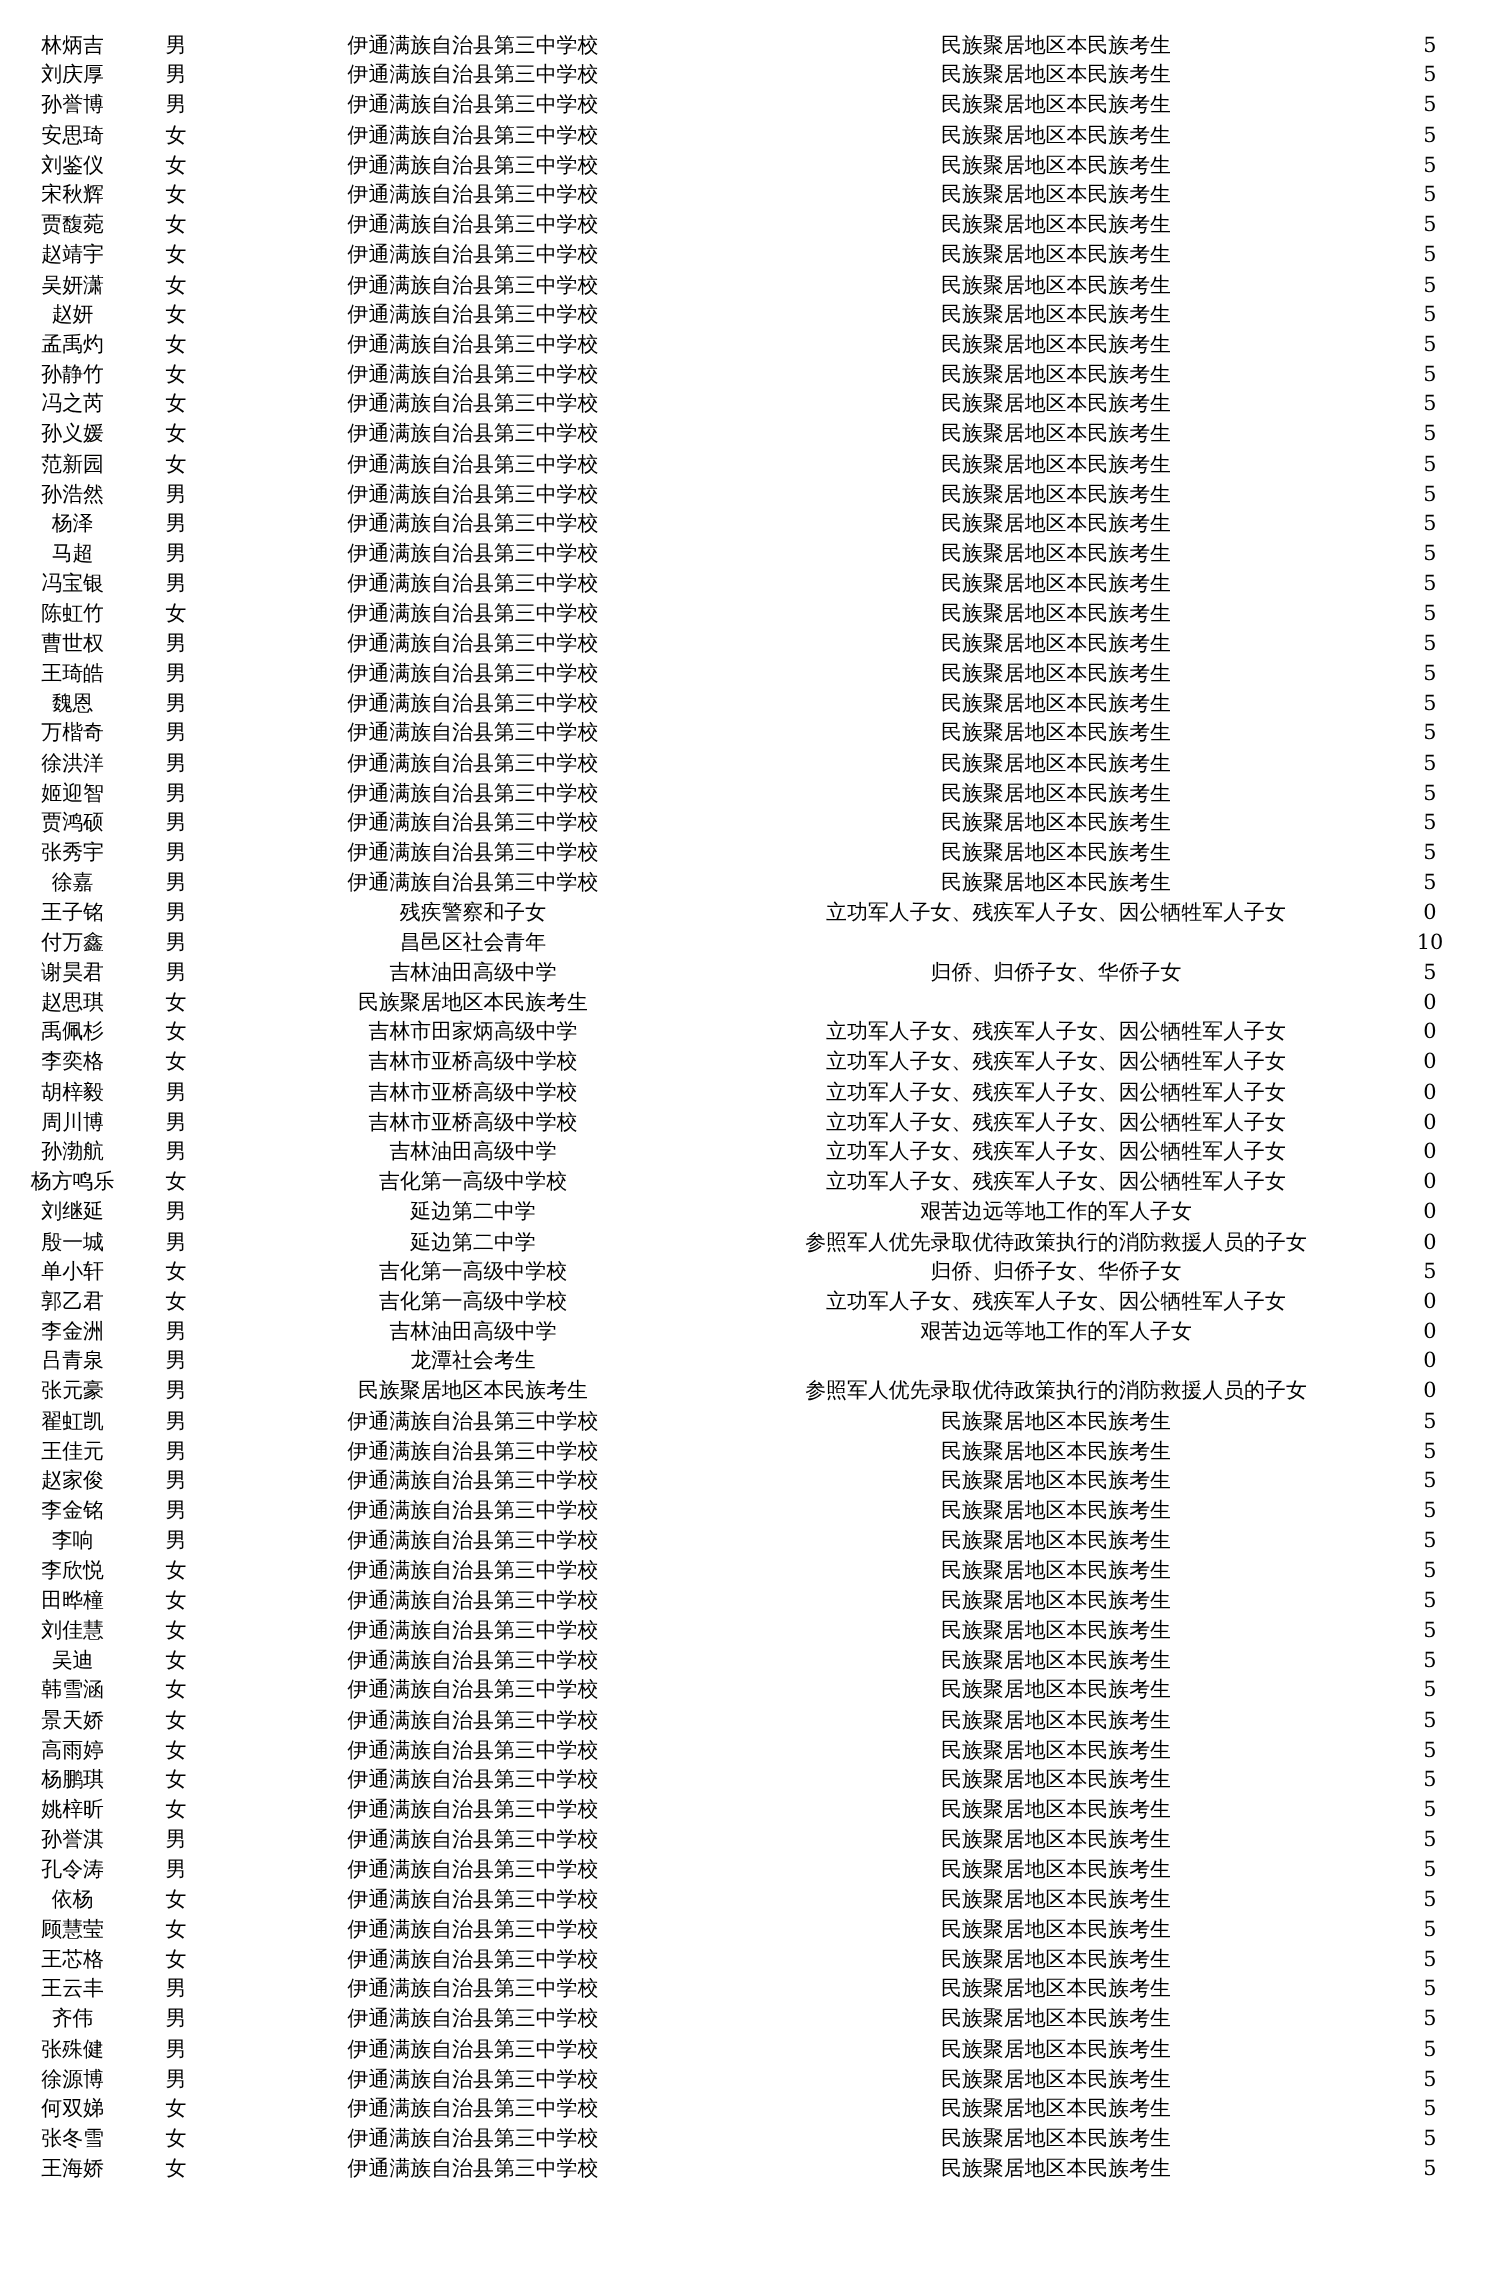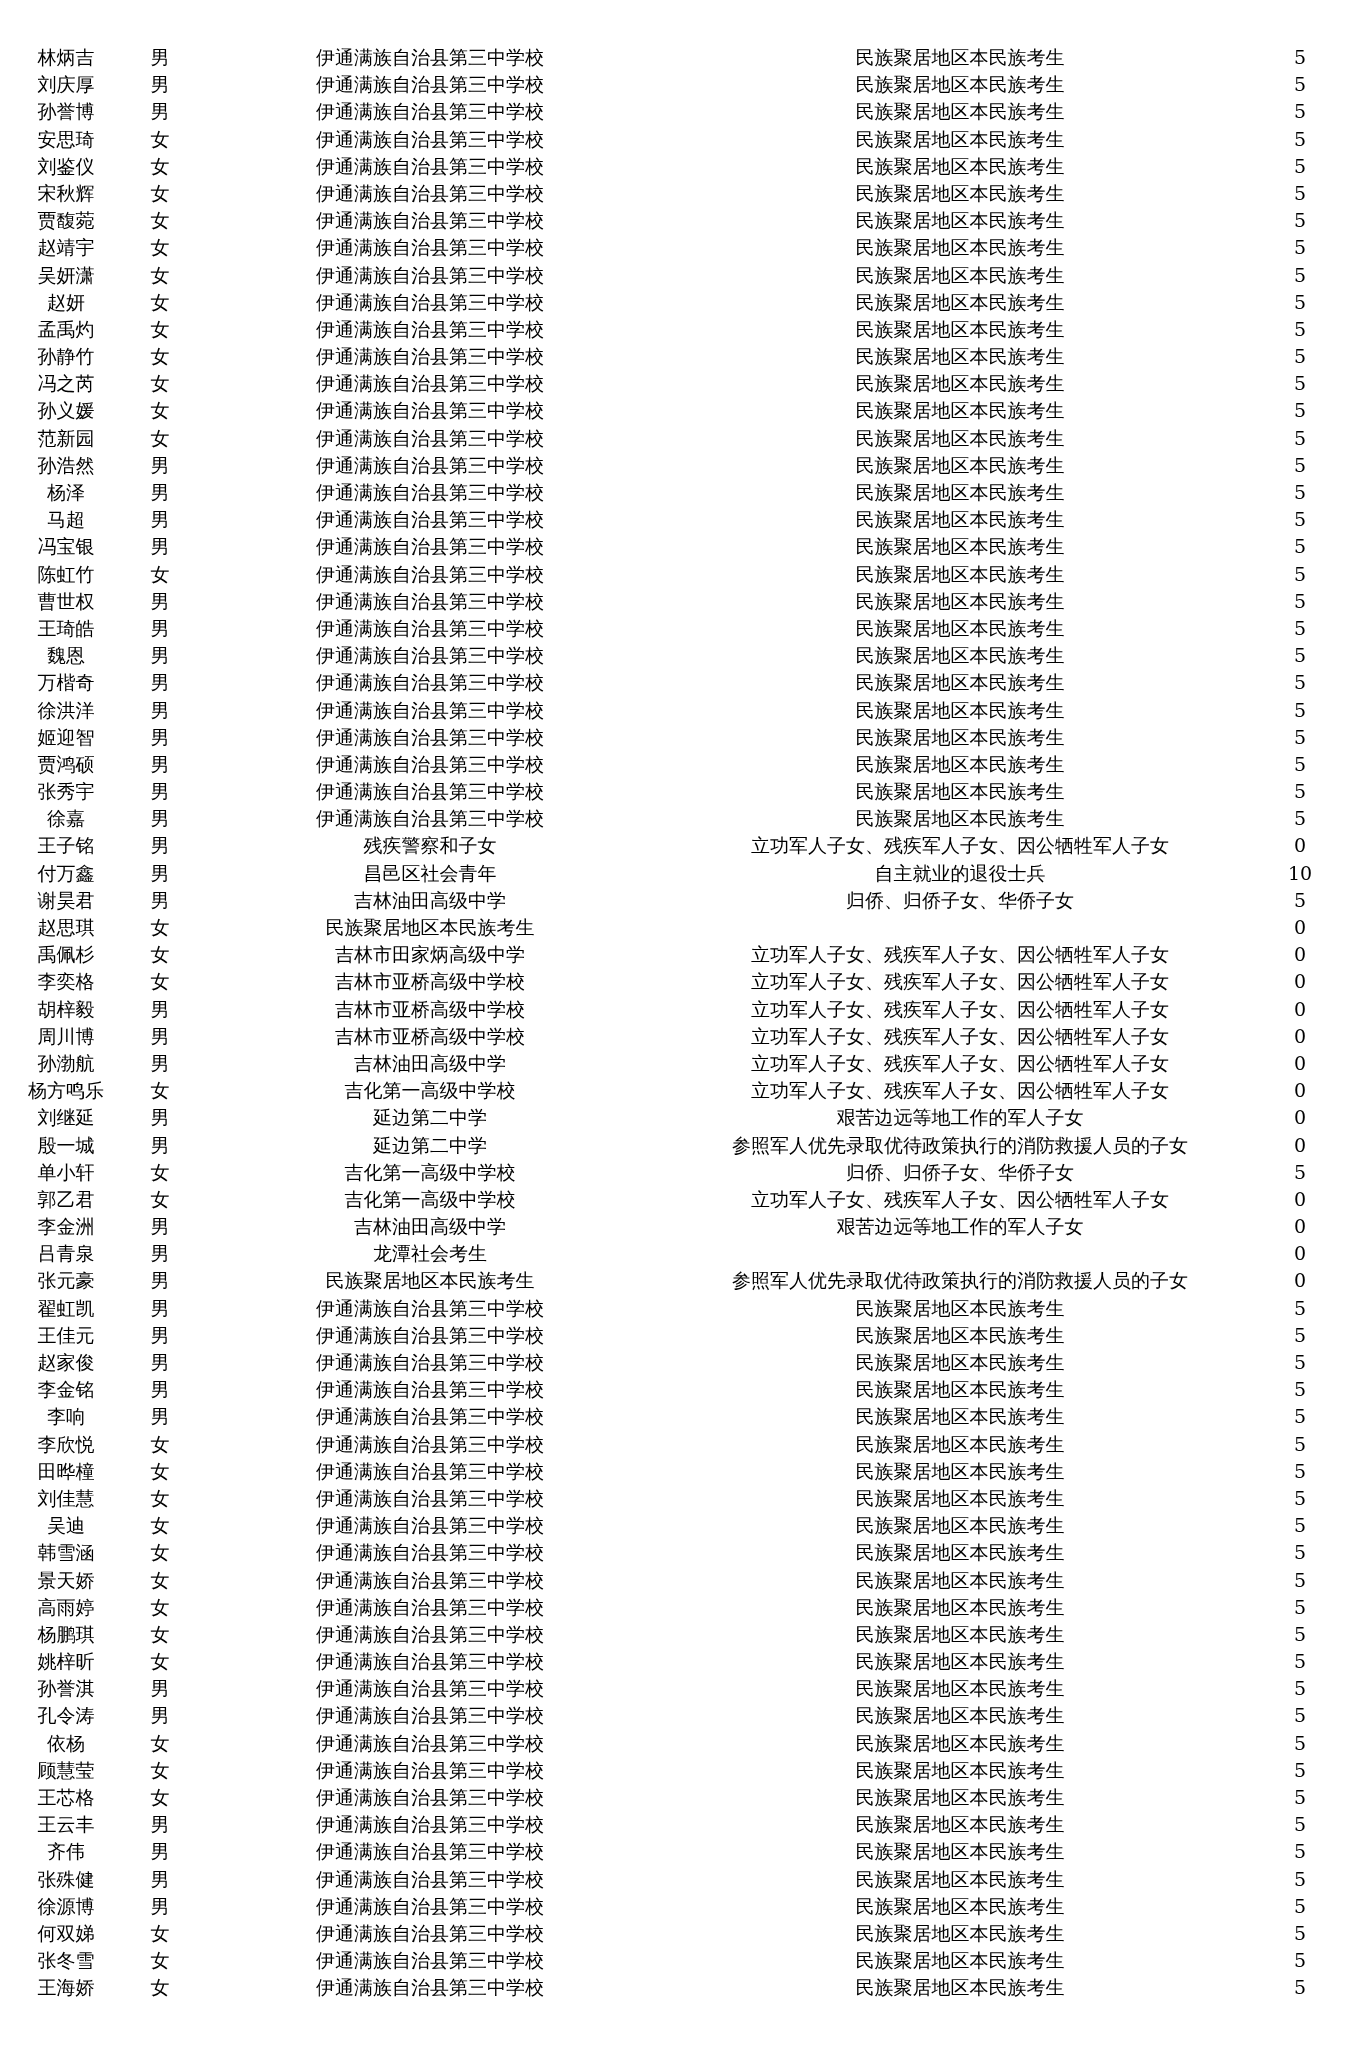--- a/index.html
+++ b/index.html
@@ -1,21 +1,21 @@
 <!DOCTYPE html>
 <html><head>
 <meta charset="utf-8">
 <style>
   html, body { margin: 0; padding: 0; background: #ffffff; }
   body {
     width: 1367px; height: 2067px; position: relative; overflow: hidden;
     font-family: "DejaVu Sans", "Liberation Sans", sans-serif;
     color: #000000;
   }
-  .table { position: absolute; left: 0; top: 44px; width: 1269px; }
+  .table { position: absolute; left: 0; top: 28px; width: 1269px; }
   .row { position: relative; height: 27.2px; font-size: 19px; line-height: 27.2px; white-space: nowrap; }
   .cell { position: absolute; top: 0; text-align: center; }
   .c-name { left: 18px; width: 96px; }
   .c-gender { left: 140px; width: 40px; }
   .c-school { left: 230px; width: 400px; }
   .c-cat { left: 640px; width: 640px; }
   .c-score { left: 1270px; width: 60px; font-family: "DejaVu Serif", "Liberation Serif", serif; }
 </style>
 </head>
 <body>
@@ -228,21 +228,20 @@
       <span class="cell c-name">王子铭</span>
       <span class="cell c-gender">男</span>
       <span class="cell c-school">残疾警察和子女</span>
       <span class="cell c-cat">立功军人子女、残疾军人子女、因公牺牲军人子女</span>
       <span class="cell c-score">0</span>
     </div>
     <div class="row">
       <span class="cell c-name">付万鑫</span>
       <span class="cell c-gender">男</span>
       <span class="cell c-school">昌邑区社会青年</span>
-      <span class="cell c-cat">自主就业的退役士兵</span>
       <span class="cell c-score">10</span>
     </div>
     <div class="row">
       <span class="cell c-name">谢昊君</span>
       <span class="cell c-gender">男</span>
       <span class="cell c-school">吉林油田高级中学</span>
       <span class="cell c-cat">归侨、归侨子女、华侨子女</span>
       <span class="cell c-score">5</span>
     </div>
     <div class="row">

